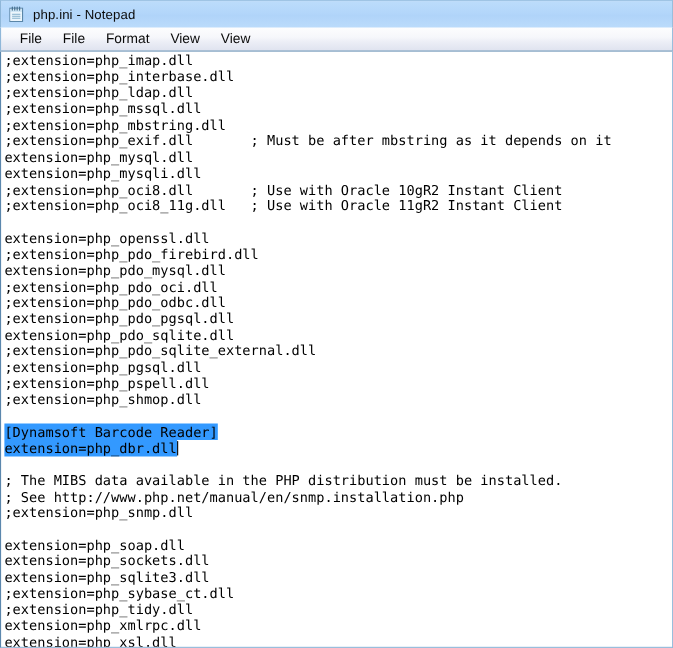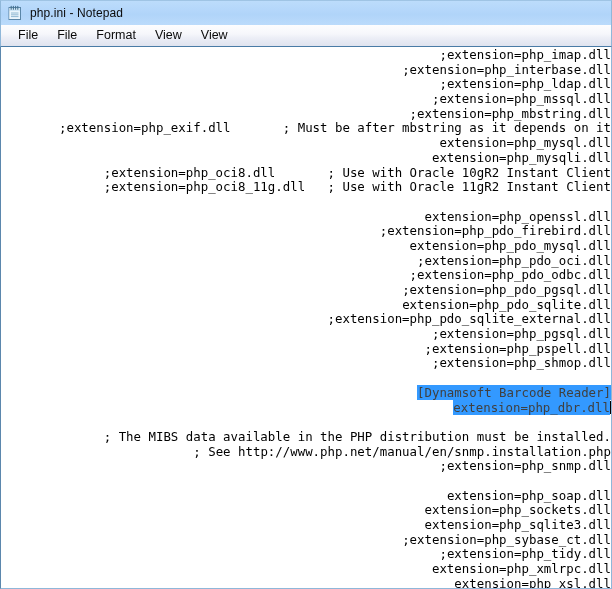--- a/index.html
+++ b/index.html
@@ -80,21 +80,20 @@
   
   #editor-wrap {
     position: relative;
     height: calc(589px - 25px - 22px);
     box-sizing: border-box;
     border-left: 1px solid #5b87ad;
     border-right: 1px solid #8fb7d9;
     border-bottom: 1px solid #8fb7d9;
     background: #ffffff;
     overflow: hidden;
-    text-align: right;
   }
 
   #editor {
     position: absolute;
     left: 0px;
     top: 1px;
     right: 0;
     bottom: 0;
     padding: 0 0 0 3px;
     font-family: "DejaVu Sans Mono", "Liberation Mono", monospace;
@@ -108,22 +107,21 @@
   }
 
   .line {
     height: 14.7px;
     white-space: pre;
     display: block;
   }
 
   .sel {
     background: #3399ff;
-    color: #404040;
-    margin-left: 21px;
+    color: #000000;
   }
 
   .caret {
     display: inline-block;
     width: 1px;
     height: 13px;
     background: #000000;
     vertical-align: -2px;
     margin-left: 0px;
   }

